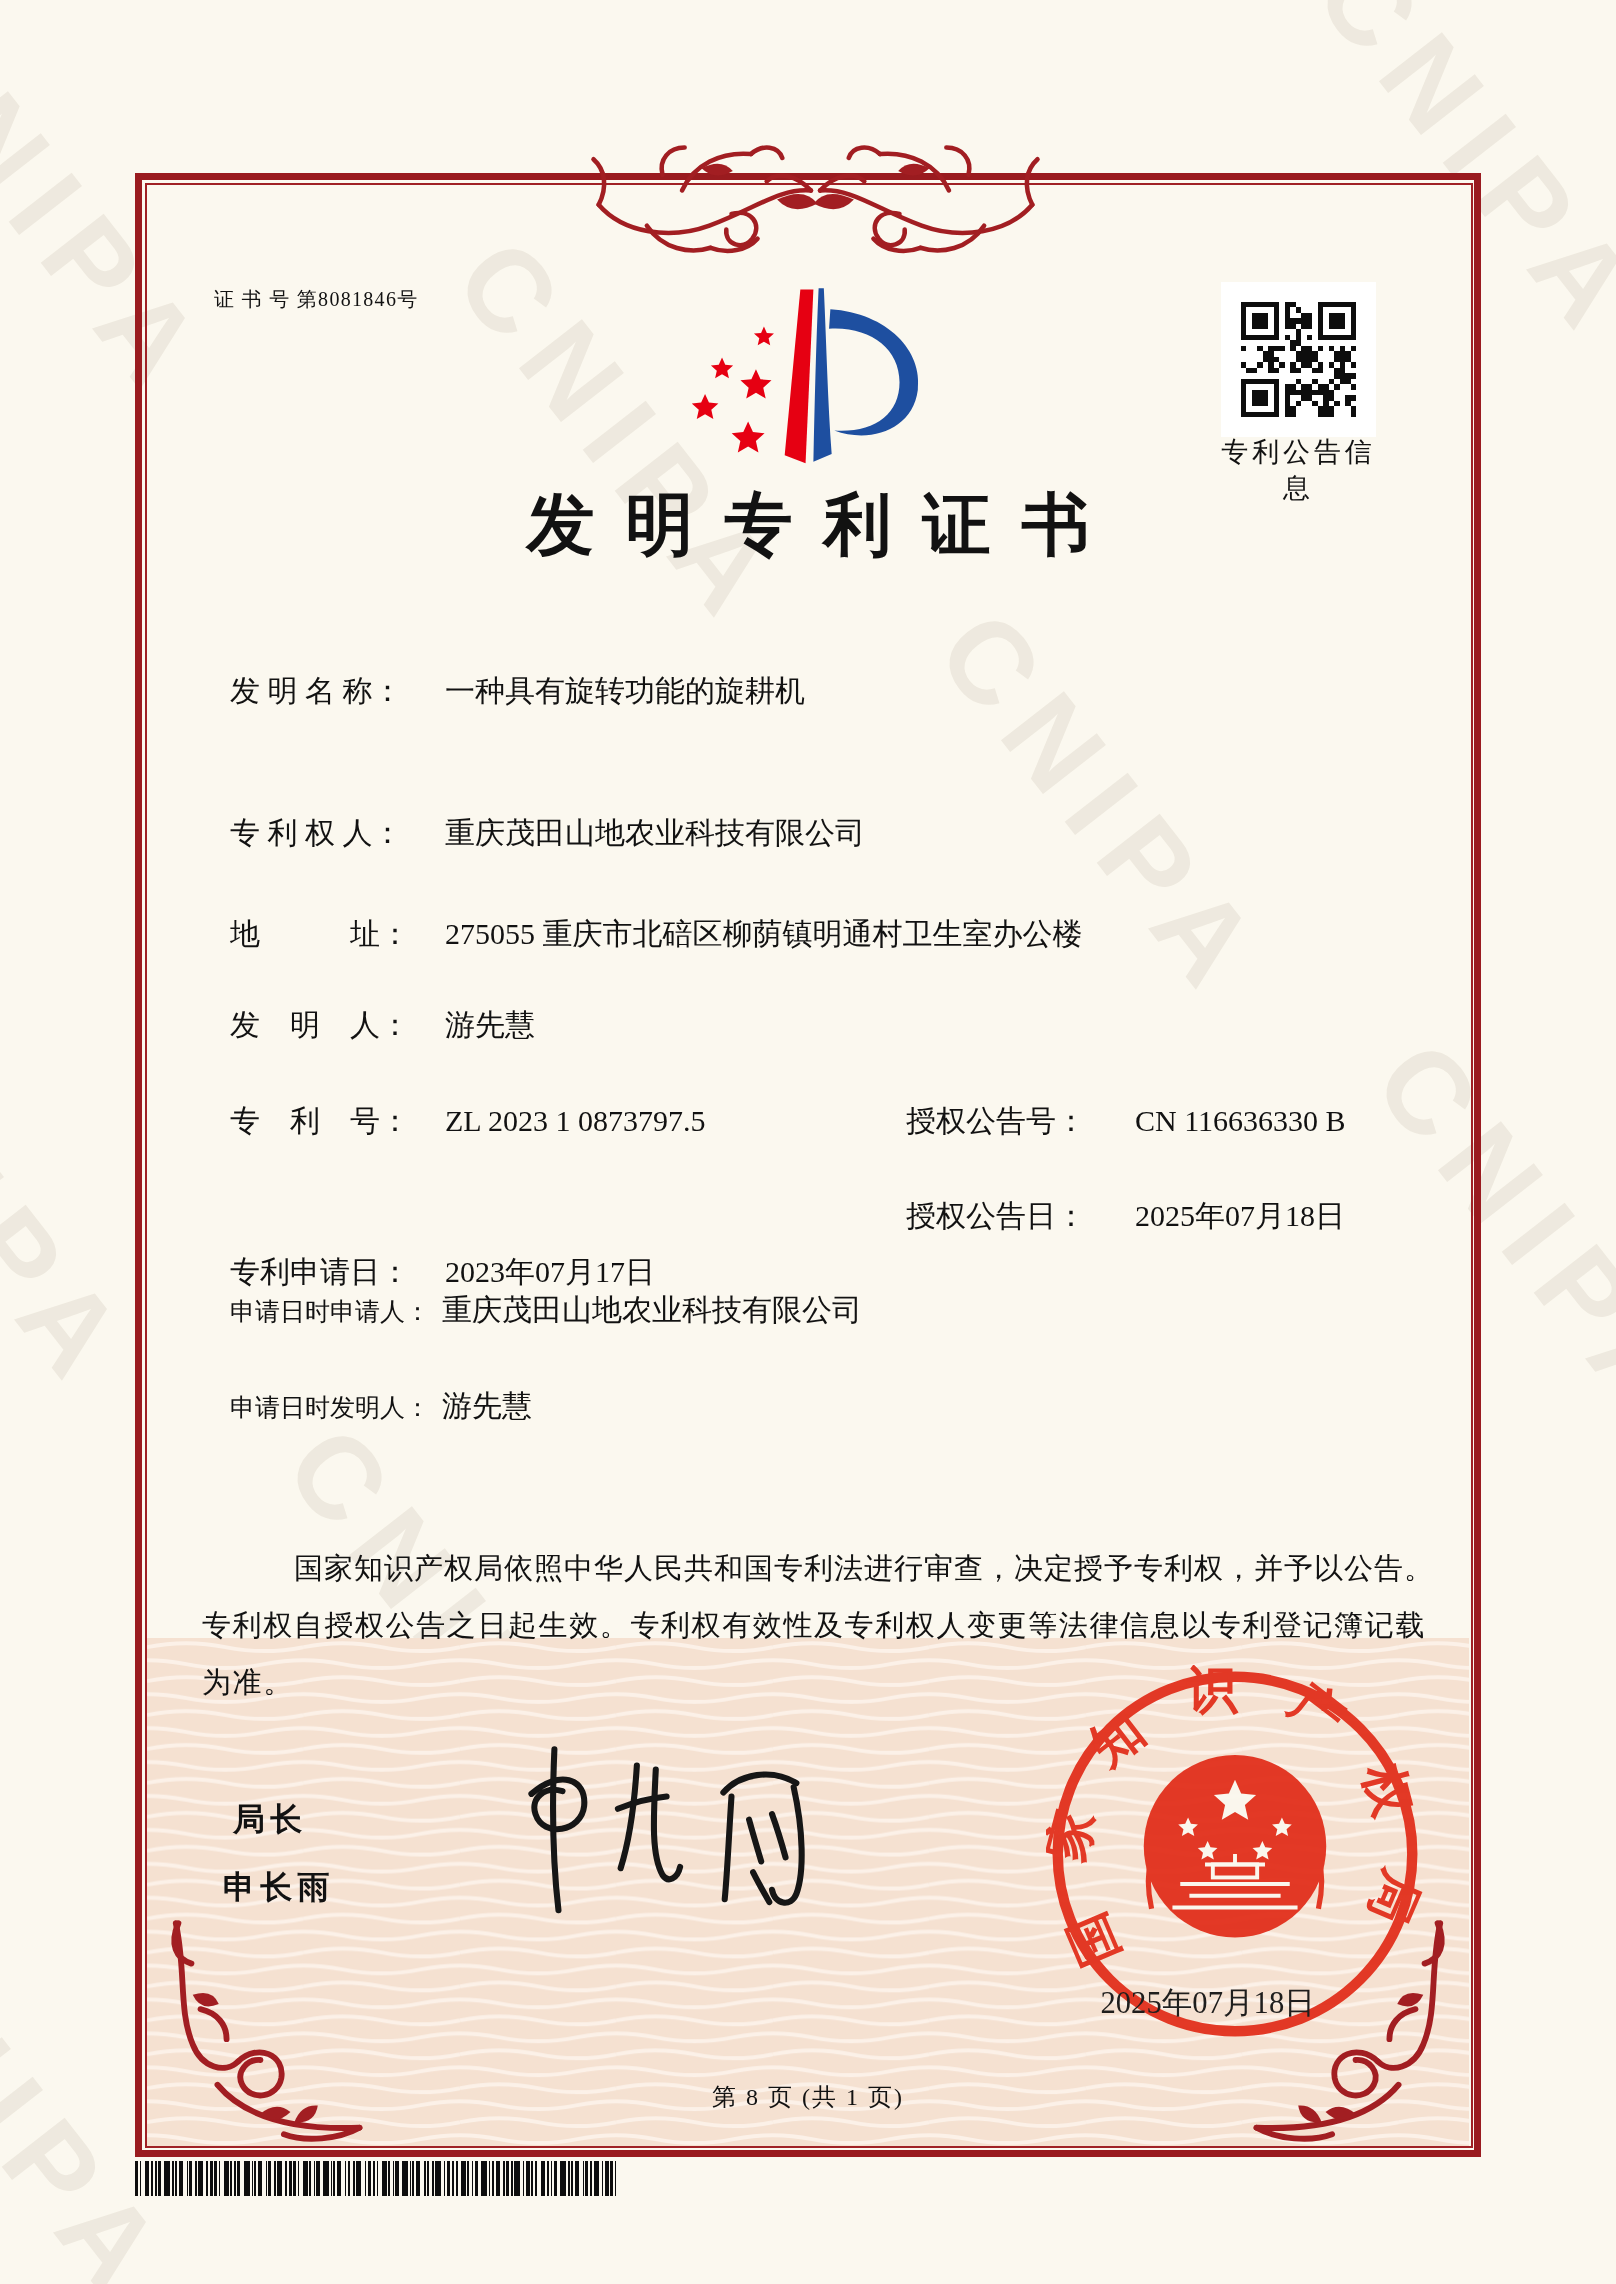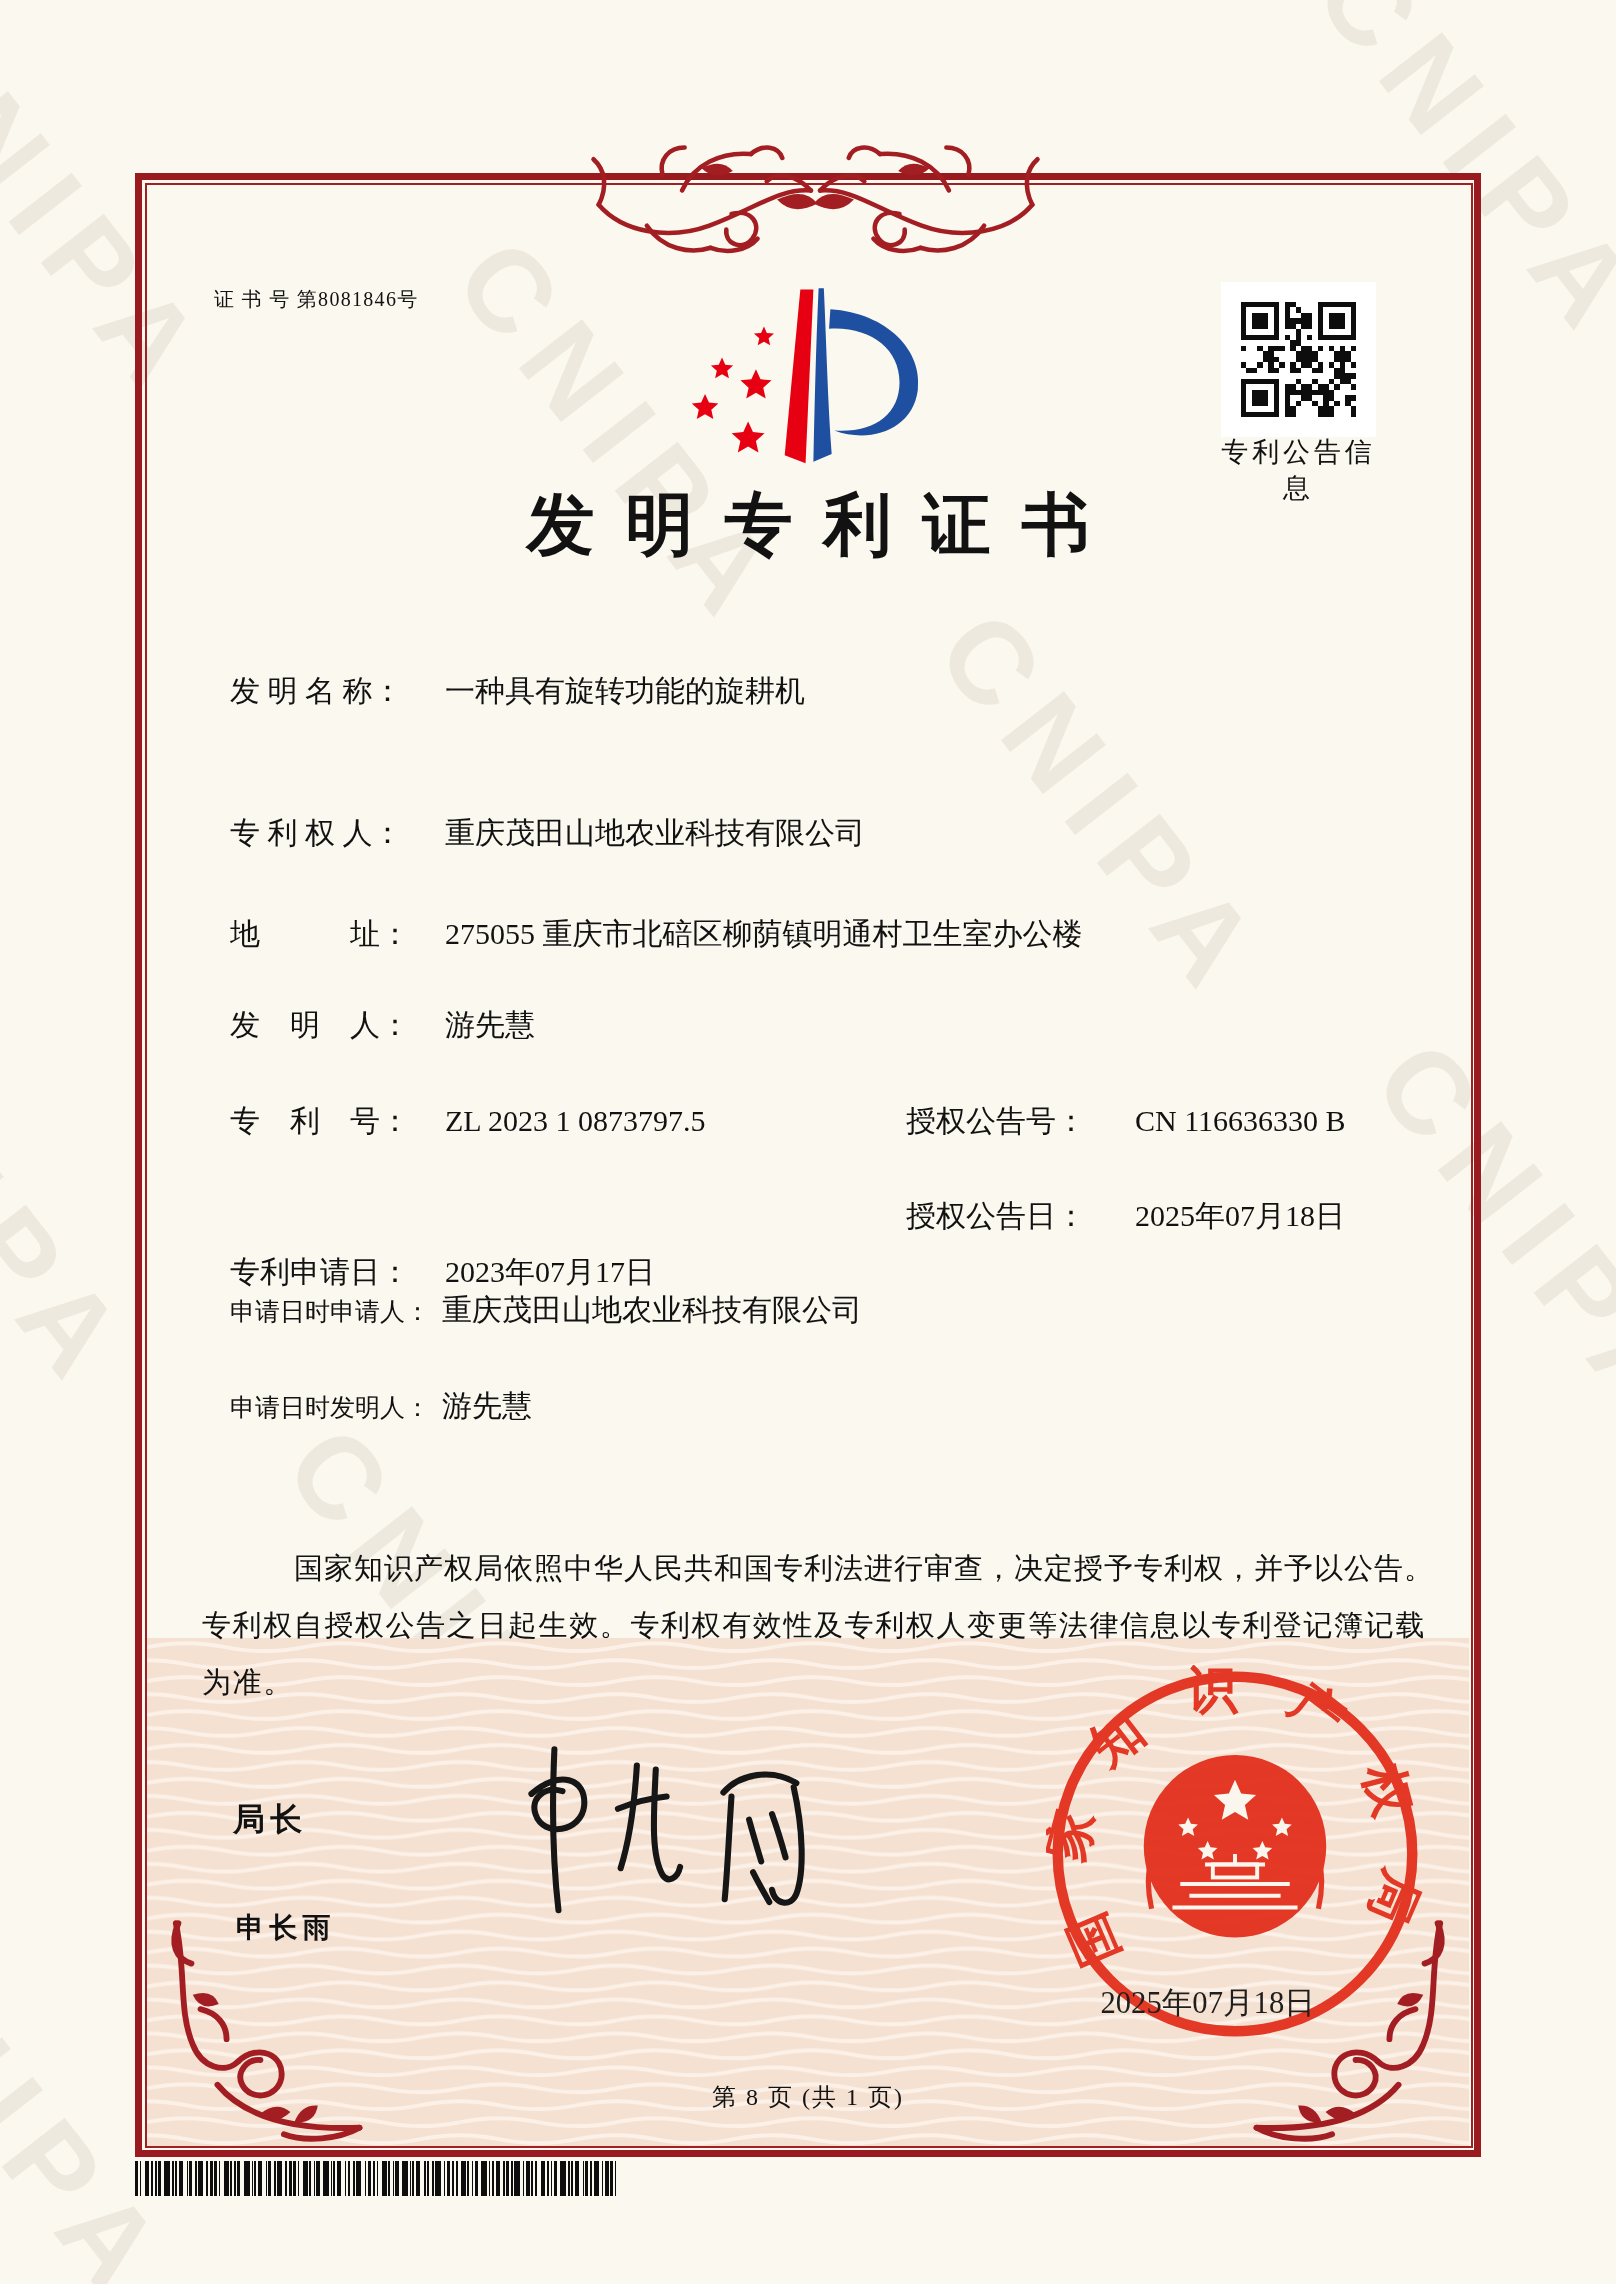--- a/index.html
+++ b/index.html
@@ -24,22 +24,22 @@
   .row .lab{display:inline-block;width:215px;}
   .row.small{font-size:30px;}
   .row.small .lab{font-size:25px;width:212px;vertical-align:baseline;}
   .row.rcol{left:906px;}
   .row.rcol .lab{width:229px;}
   .statement{position:absolute;left:202px;top:1540px;width:1232px;font-size:29px;line-height:57px;}
   .statement .l1{text-indent:60px;letter-spacing:1px;text-align:right;}
   .statement .l2{letter-spacing:1.6px;}
   .officer-title{position:absolute;left:233px;top:1798px;font-size:32px;font-weight:700;letter-spacing:5.2px;
       font-family:"Liberation Sans","DejaVu Sans",sans-serif;}
-  .officer-name{position:absolute;left:236px;top:1866px;font-size:28px;font-weight:700;letter-spacing:5.2px;
-      font-family:"Liberation Sans","DejaVu Sans",sans-serif;margin-top:43px;}
+  .officer-name{position:absolute;left:223px;top:1866px;font-size:32px;font-weight:700;letter-spacing:5.2px;
+      font-family:"Liberation Sans","DejaVu Sans",sans-serif;}
   .sig{position:absolute;left:496px;top:1729px;width:352px;height:196px;}
   .seal{position:absolute;left:1046px;top:1665px;width:378px;height:378px;opacity:0.95;}
   .pagenum{position:absolute;left:0;top:2081px;width:1616px;text-align:center;font-size:24px;letter-spacing:2px;}
   .barcode{position:absolute;left:135px;top:2161px;width:486px;height:35px;font-size:0;white-space:nowrap;overflow:hidden;}
   .barcode i{display:inline-block;height:35px;background:#0d0d0d;}
   .ornament-top{position:absolute;left:584px;top:128px;width:463px;height:153px;}
   .corner{position:absolute;width:241px;height:241px;}
   .corner.bl{left:138px;top:1918px;}
   .corner.br{left:1237px;top:1918px;transform:scaleX(-1);}
 </style>

